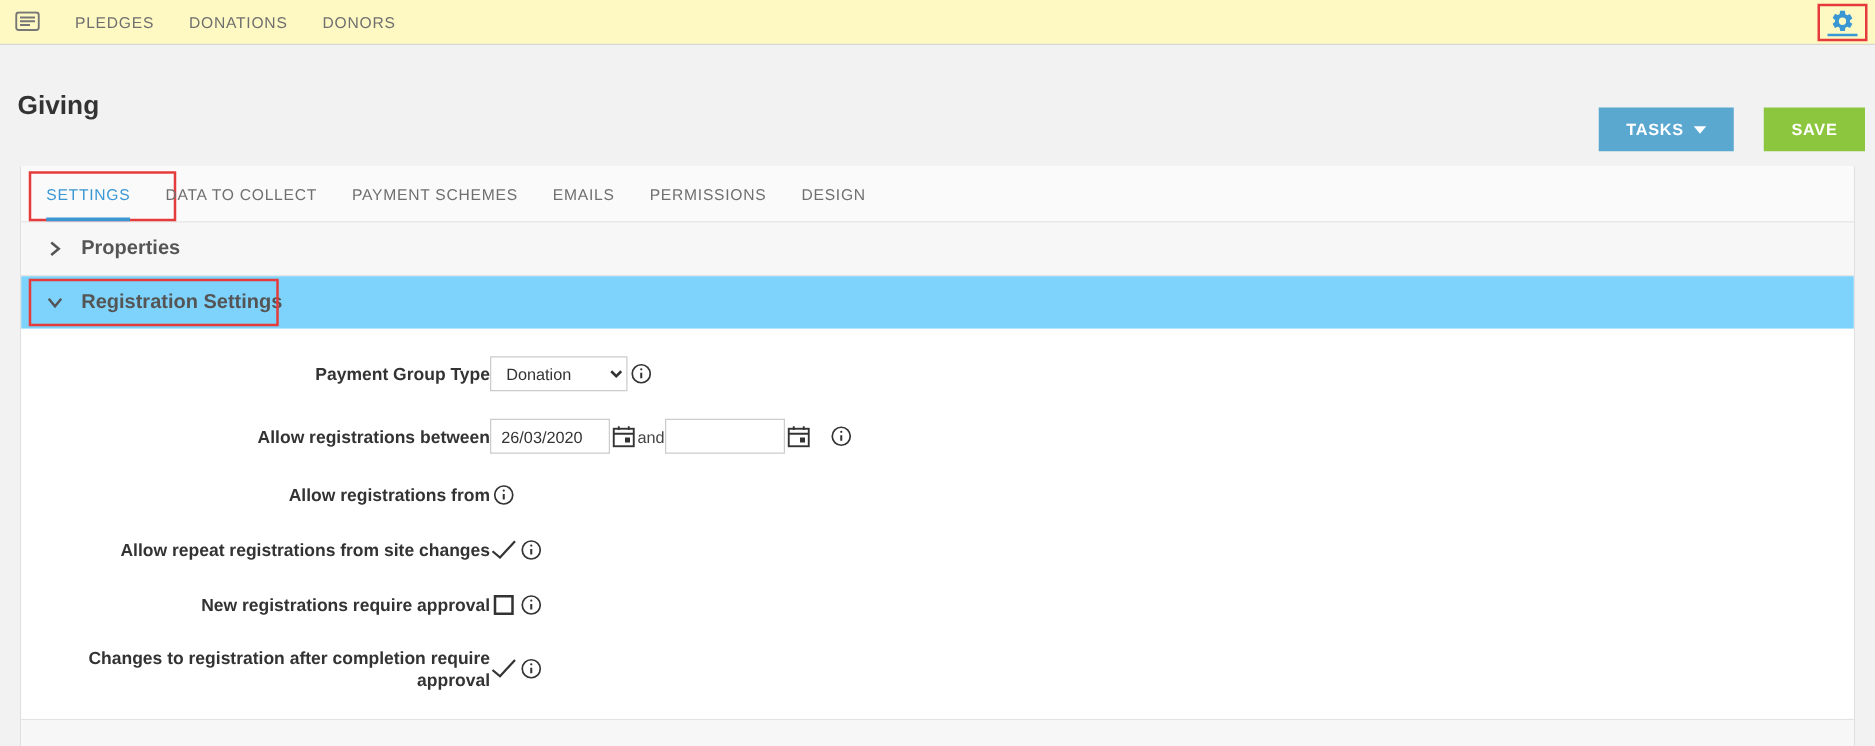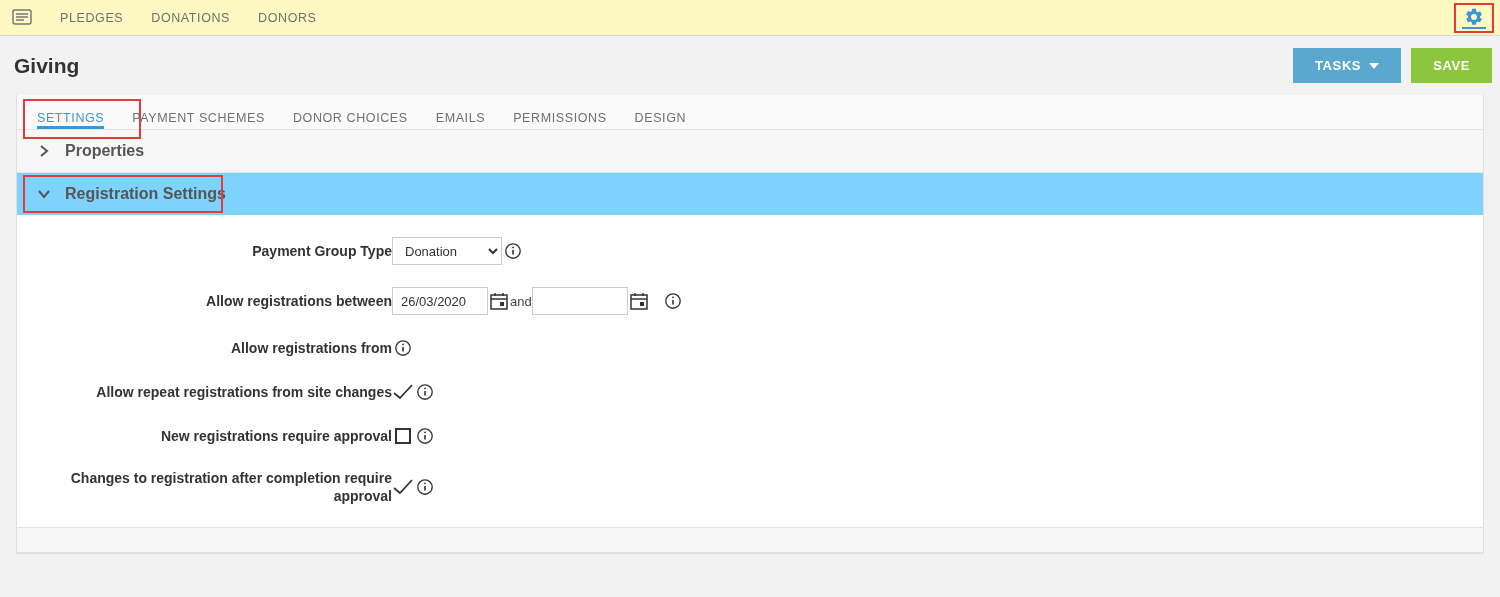--- a/index.html
+++ b/index.html
@@ -48,40 +48,40 @@
   }
   .header-row {
     display: flex; align-items: center; justify-content: space-between;
     padding: 12px 16px 12px 10px;
     background: #f2f2f2;
     margin: 0 -16px;
     padding-left: 26px;
     padding-right: 24px;
   }
   .header-row h1 { font-size: 21px; font-weight: 700; color: #333; margin-left: 4px;}
-  .btns { display: flex; gap: 10px; }
+  .btns { display: flex; gap: 24px; margin-top: 38px; }
   .btn {
     border: none; color: #fff; font-size: 13px; letter-spacing: 0.6px;
     padding: 10px 22px; cursor: pointer; font-weight: 600;
     display: inline-flex; align-items: center; gap: 8px;
   }
   .btn.tasks { background: #5aa7cf; }
   .btn.save  { background: #8cc63f; justify-content: center; }
   .caret-down {
     width:0;height:0;border-left:5px solid transparent;border-right:5px solid transparent;border-top:6px solid #fff;
     display:inline-block;
   }
 
   .tabs {
     display: flex; gap: 28px; padding: 0 20px; border-bottom: 1px solid #e3e3e3;
     background: #fafafa;
     position: relative;
   }
   .tabs .tab {
-    padding: 16px 0 4px 0;
+    padding: 16px 0 14px 0;
     font-size: 12.5px; letter-spacing: 0.6px; color: #6f6f6f;
     cursor: pointer; position: relative;
   }
   .tabs .tab.active { color: #3b97d3; }
   .tabs .tab.active::after {
     content:""; position:absolute; left:0; right:0; bottom:0; height:3px; background:#3b97d3;
   }
   .tab-highlight {
     position:absolute;
     border:2px solid #e63b3b;
@@ -188,22 +188,22 @@
       <span>SAVE</span>
     </button>
   </div>
 </div>
 
 <div class="page">
 
   <div class="tabs">
     <div class="tab-highlight"></div>
     <div class="tab active">SETTINGS</div>
+    <div class="tab">DATA TO COLLECT</div>
     <div class="tab">PAYMENT SCHEMES</div>
-    <div class="tab">DONOR CHOICES</div>
     <div class="tab">EMAILS</div>
     <div class="tab">PERMISSIONS</div>
     <div class="tab">DESIGN</div>
   </div>
 
   <div class="section">
     <div class="section-header">
       <span class="chev">
         <svg width="10" height="12" viewBox="0 0 10 12">
             <path d="M2 1 L8 6 L2 11" fill="none" stroke="#555" stroke-width="2"></path>

